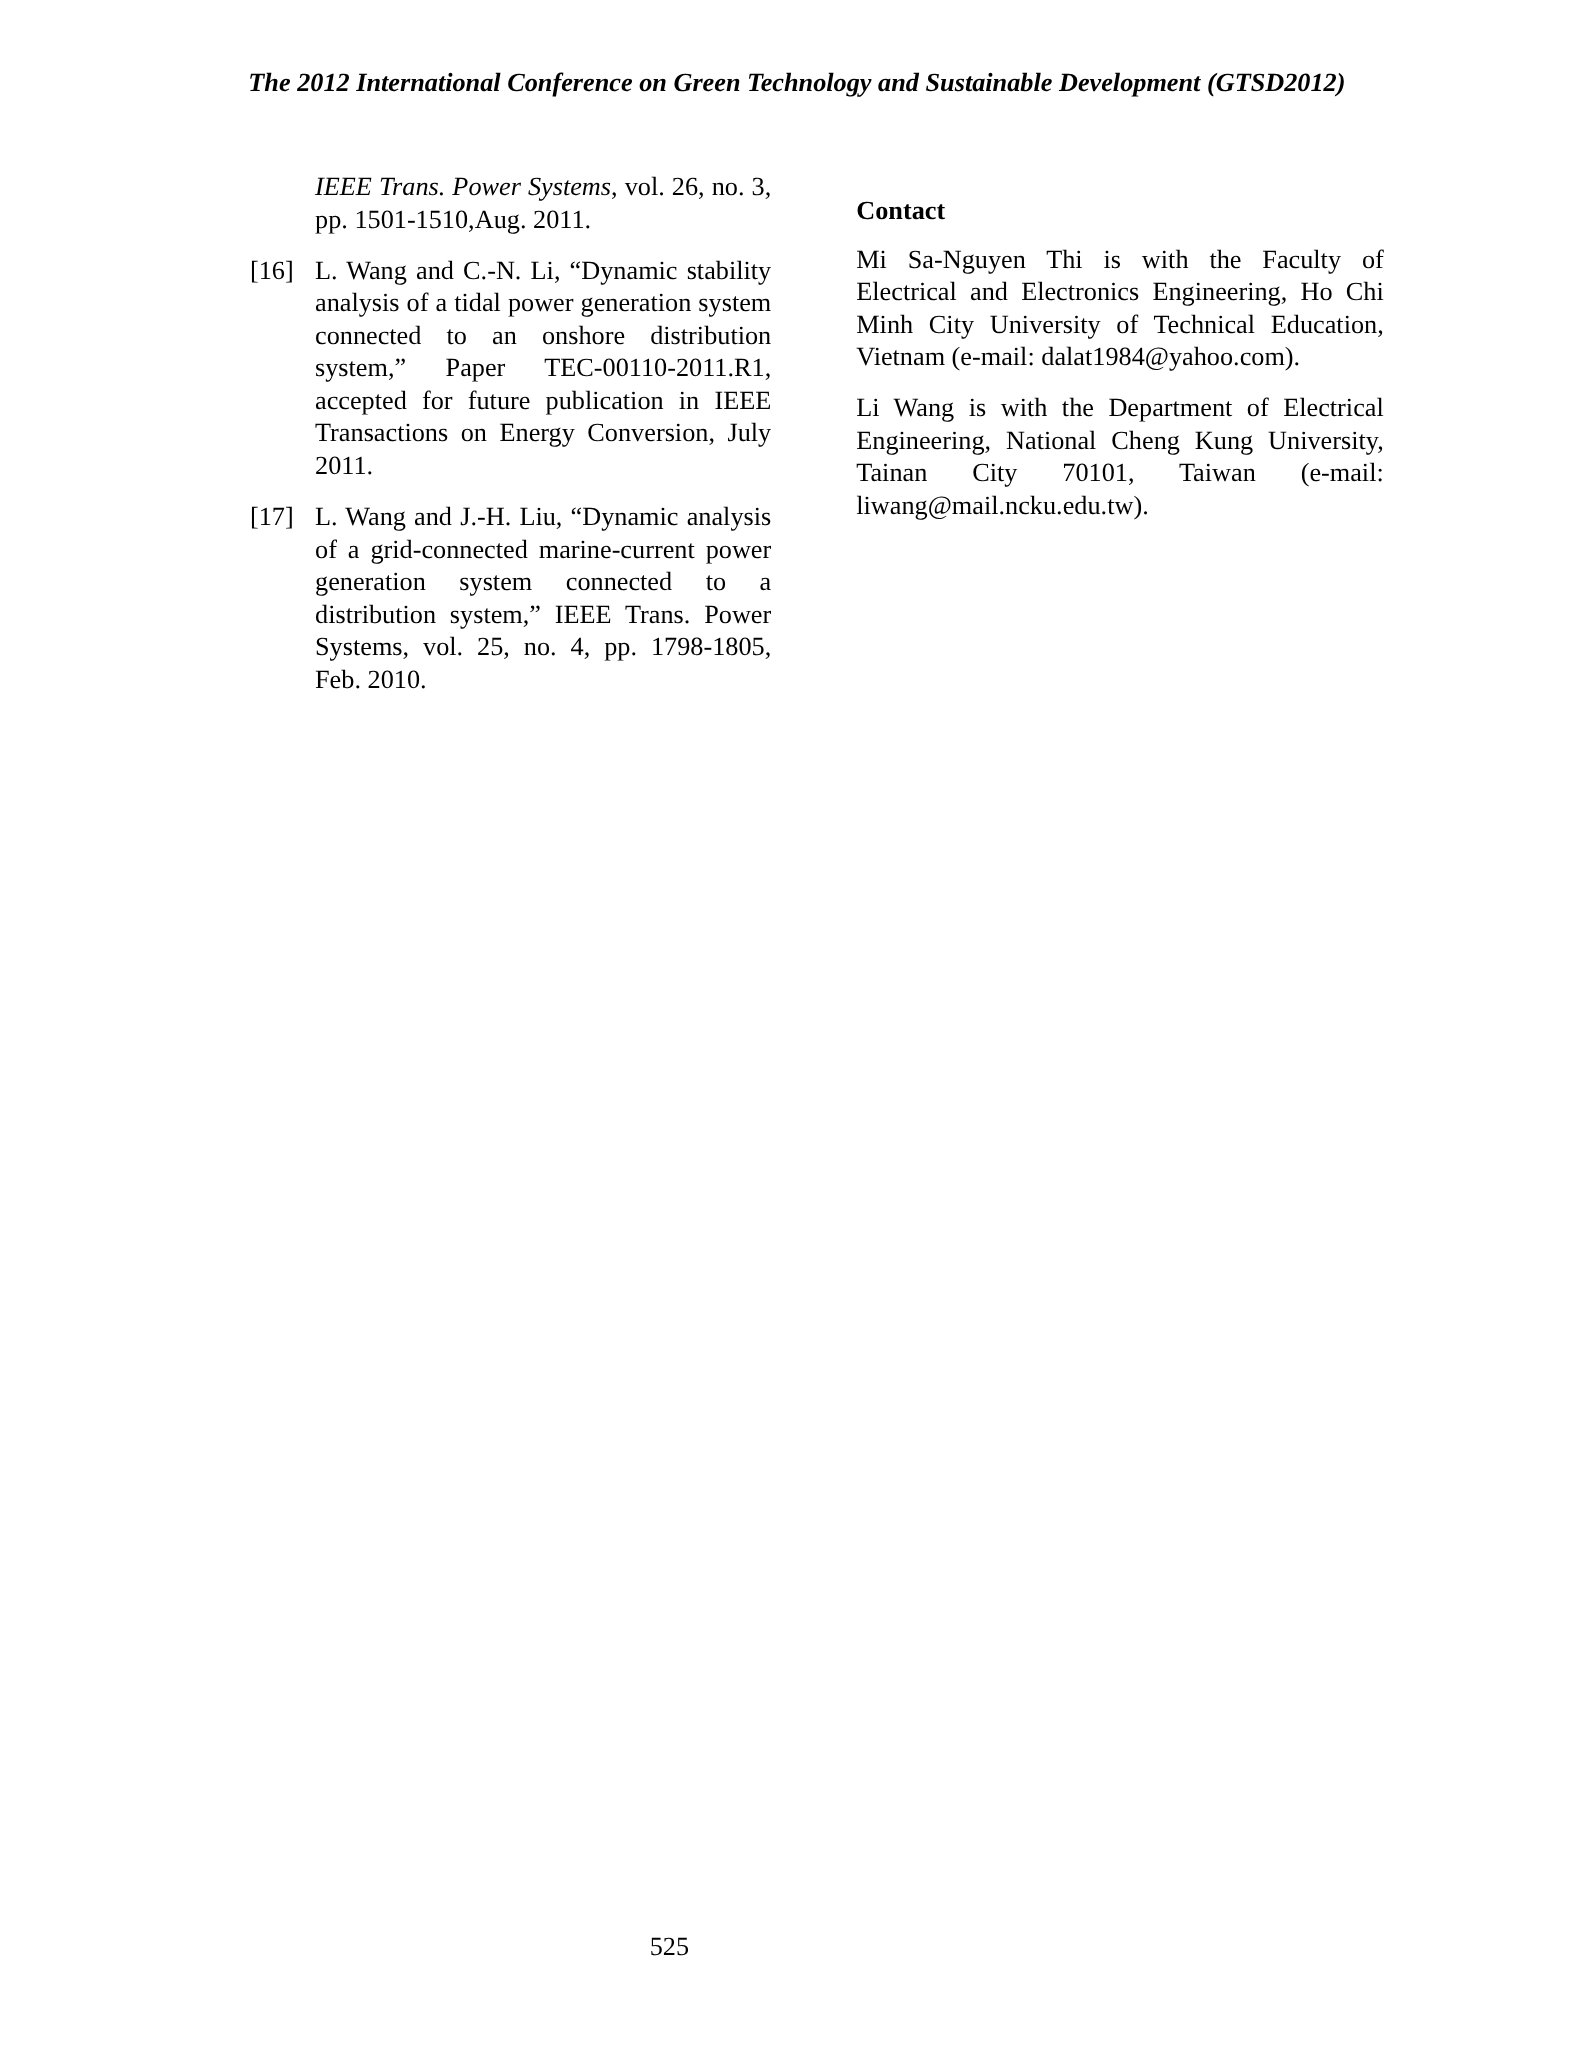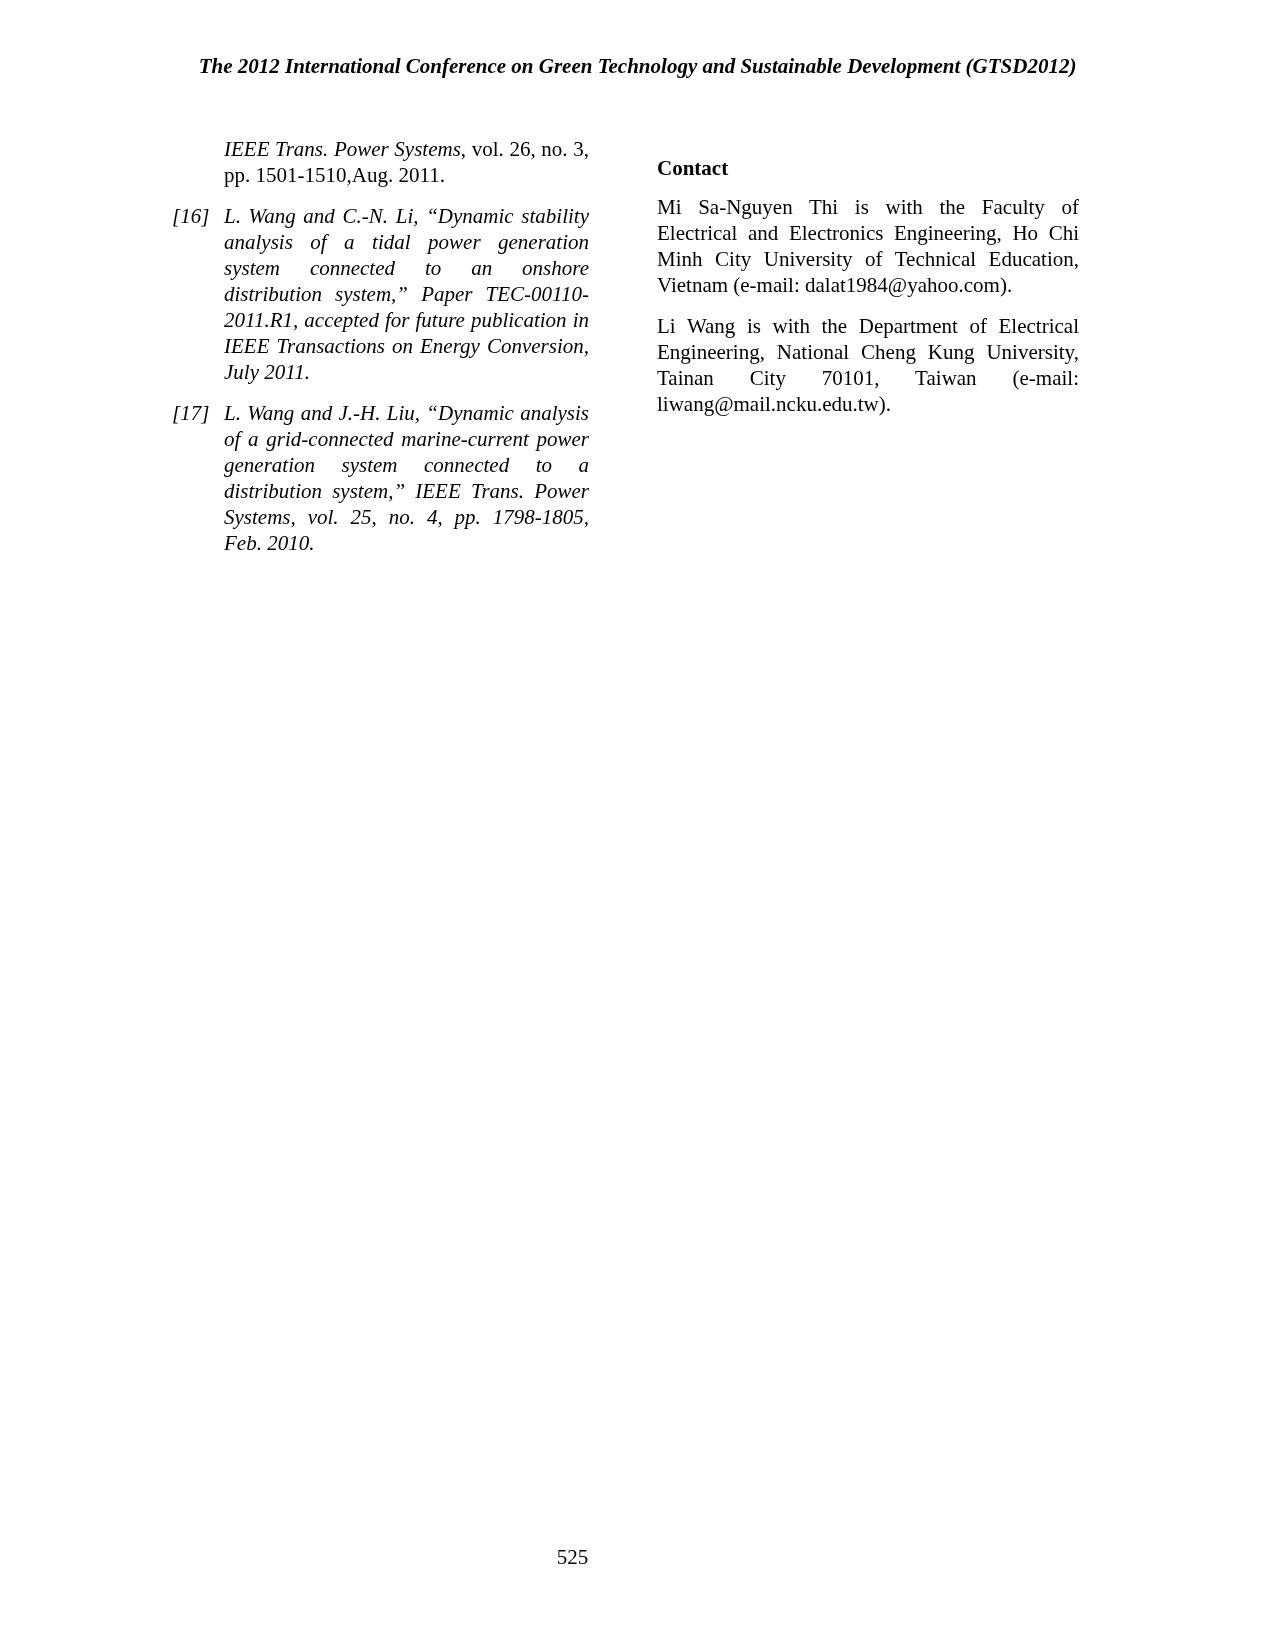--- a/index.html
+++ b/index.html
@@ -23,21 +23,21 @@
     width: 1275px;
     text-align: center;
     font-style: italic;
     font-size: 21px;
     line-height: 26px;
     white-space: nowrap;
     font-weight: bold;
   }
   .columns {
     position: absolute;
-    left: 172px;
+    left: 200px;
     top: 136px;
     width: 907px;
     display: flex;
     justify-content: center;
   }
   .col-left {
     width: 417px;
     margin-right: 68px;
     flex: 0 0 auto;
   }
@@ -53,21 +53,20 @@
   }
   p.cont-left {
     padding-left: 52px;
   }
   p.cont-right {
     padding-left: 42px;
   }
   p.hang {
     position: relative;
     padding-left: 52px;
-    font-style: italic;
   }
   .ref-label {
     position: absolute;
     left: 0;
     top: 0;
   }
   .italic {
     font-style: italic;
   }
   .contact-heading {
@@ -77,21 +76,20 @@
     margin: 19px 0 13px 0;
   }
   .page-number {
     position: absolute;
     top: 1544px;
     left: 0;
     width: 1071px;
     text-align: center;
     font-size: 21px;
     line-height: 26px;
-    padding-left: 37px;
   }
 </style>
 </head>
 <body>
 
 <div class="page">
 
   <div class="running-header">The 2012 International Conference on Green Technology and Sustainable Development (GTSD2012)</div>
 
   <div class="columns">

